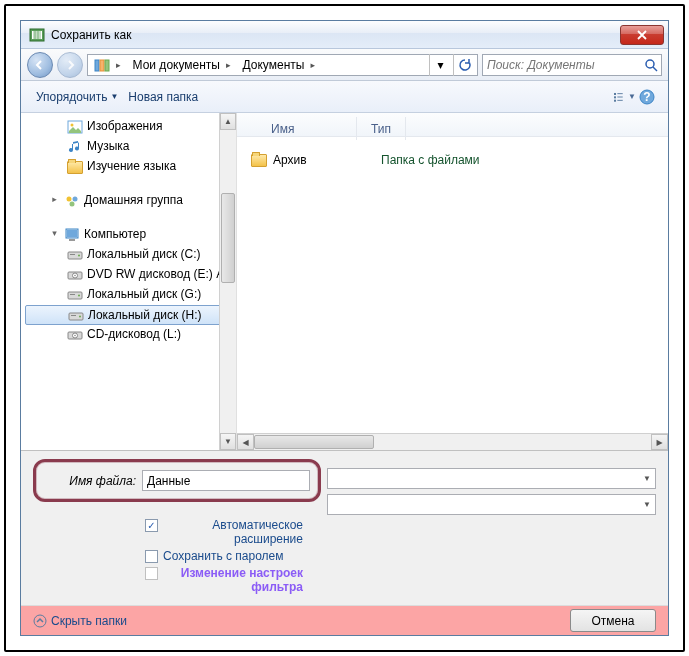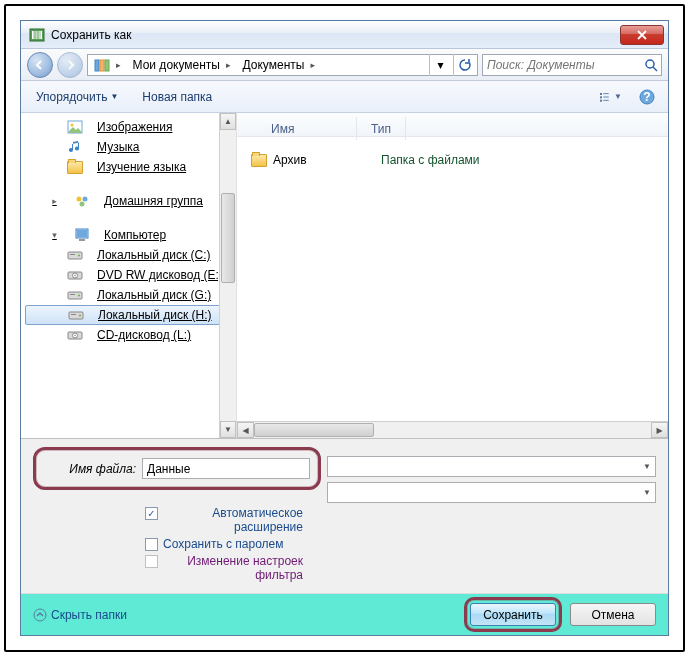--- a/index.html
+++ b/index.html
@@ -13,27 +13,27 @@
 .navbar { height: 32px; background: linear-gradient(to bottom, #fafbfc, #e9eef6); display: flex; align-items: center; padding: 2px 6px; border-bottom: 1px solid #c0cad8; gap: 4px; }
 .nav-btn { width: 26px; height: 26px; border-radius: 50%; background: radial-gradient(circle at 35% 30%, #d6e4f5, #9fbde0 60%, #6f95c4); border: 1px solid #6a89b2; display: flex; align-items: center; justify-content: center; cursor: pointer; color: #fff; }
 .nav-btn.fwd { opacity: 0.55; }
 .breadcrumb { flex: 1; height: 22px; background: #fff; border: 1px solid #a0a8b4; display: flex; align-items: center; padding: 0 2px; gap: 2px; }
 .bc-seg { padding: 0 4px; height: 100%; display: flex; align-items: center; cursor: pointer; gap: 4px; }
 .bc-arrow { color: #555; font-size: 9px; padding: 0 2px; }
 .bc-refresh { width: 22px; height: 22px; border-left: 1px solid #c0c0c0; display: flex; align-items: center; justify-content: center; cursor: pointer; }
 .searchbox { width: 180px; height: 22px; background: #fff; border: 1px solid #a0a8b4; display: flex; align-items: center; padding: 0 4px; }
 .searchbox input { border: none; outline: none; flex: 1; color: #888; font-style: italic; }
 .search-icon { color: #2a5db0; cursor: pointer; }
-.toolbar { height: 32px; background: linear-gradient(to bottom, #f7f9fd, #e9eff9); display: flex; align-items: center; padding: 0 10px; border-bottom: 1px solid #c5d0e0; gap: 14px; }
+.toolbar { height: 32px; background: linear-gradient(to bottom, #f7f9fd, #e9eff9); display: flex; align-items: center; padding: 0 10px; border-bottom: 1px solid #c5d0e0; gap: 0; }
 .tb-btn { color: #1a3e6e; cursor: pointer; display: flex; align-items: center; gap: 3px; padding: 3px 5px; }
 .tb-spacer { flex: 1; }
 .tb-icon-btn { width: 22px; height: 22px; display: flex; align-items: center; justify-content: center; cursor: pointer; color: #4a6a95; }
 .content { flex: 1; display: flex; background: #fff; border-bottom: 1px solid #c0c0c0; min-height: 0; }
 .sidebar { width: 216px; overflow: hidden; border-right: 1px solid #e0e0e0; padding: 4px 0; position: relative; }
-.tree-item { display: flex; align-items: center; padding: 2px 0 2px 8px; cursor: pointer; gap: 14px; height: 20px; white-space: nowrap; text-decoration: underline; }
+.tree-item { display: flex; padding: 2px 0 2px 8px; cursor: pointer; gap: 4px; height: 20px; white-space: nowrap; }
 .tree-item.lvl1 { padding-left: 28px; }
 .tree-item.lvl2 { padding-left: 46px; }
 .tree-item.sel { background: linear-gradient(to bottom, #ecf4fd, #cfe3f8); border: 1px solid #7da2ce; border-radius: 2px; margin: 0 4px; padding-left: 42px; }
 .tree-expand { width: 11px; height: 11px; display: inline-flex; align-items: center; justify-content: center; font-size: 9px; color: #666; }
 .node-icon { width: 16px; height: 16px; display: inline-flex; align-items: center; justify-content: center; }
 .vscroll { position: absolute; right: 0; top: 0; bottom: 0; width: 17px; background: #f0f0f0; border-left: 1px solid #d0d0d0; }
 .vscroll-btn { height: 17px; background: linear-gradient(#f5f5f5, #e0e0e0); border: 1px solid #c0c0c0; display: flex; align-items: center; justify-content: center; font-size: 8px; color: #555; }
 .vscroll-thumb { position: absolute; left: 1px; right: 1px; top: 80px; height: 90px; background: linear-gradient(to right, #e8e8e8, #d0d0d0); border: 1px solid #b0b0b0; border-radius: 2px; }
 .filepane { flex: 1; display: flex; flex-direction: column; position: relative; }
 .col-headers { height: 24px; display: flex; align-items: center; border-bottom: 1px solid #e4e8ee; background: linear-gradient(#fcfdfe, #f1f5fa); }
@@ -54,22 +54,22 @@
 .form-row { display: flex; align-items: center; margin: 2px 0; gap: 6px; }
 .form-label { width: 92px; text-align: right; color: #000; font-style: italic; }
 .form-input { height: 21px; background: #fff; border: 1px solid #abadb3; padding: 0 4px; display: flex; align-items: center; }
 .form-input.fn { width: 168px; }
 .form-input.ft { flex: 1; justify-content: space-between; }
 .dd-arrow { font-size: 8px; color: #555; }
 .checkbox-area { padding-left: 112px; }
 .cb-row { display: flex; align-items: flex-start; gap: 5px; margin: 3px 0; cursor: pointer; }
 .cb-box { width: 13px; height: 13px; border: 1px solid #8a9aae; background: #fff; display: flex; align-items: center; justify-content: center; font-size: 10px; color: #2a5db0; margin-top: 1px; flex-shrink: 0; }
 .cb-label { color: #1a4b8c; max-width: 140px; text-align: right; }
-.cb-label.disabled { color: #701a75; }
-.footer { height: 42px; background: #5eead4; border-top: 1px solid #dcdcdc; display: flex; align-items: center; padding: 0 12px; gap: 8px; }
+.cb-label.disabled { color: #8b5cf6; font-weight: bold; }
+.footer { height: 30px; background: #fca5a5; border-top: 1px solid #dcdcdc; display: flex; align-items: center; padding: 0 12px; gap: 8px; }
 .hide-folders { display: flex; align-items: center; gap: 4px; color: #1a4b8c; cursor: pointer; }
 .footer-spacer { flex: 1; }
 .dlg-btn { min-width: 86px; height: 23px; background: linear-gradient(#f5f5f5, #e3e3e3); border: 1px solid #8a8a8a; border-radius: 3px; cursor: pointer; display: flex; align-items: center; justify-content: center; }
 .dlg-btn.primary { background: linear-gradient(#eaf6fd, #bee6fd 45%, #a7d9f5 46%, #c4e5f6); border-color: #3c7fb1; }
 .btn-highlight { border: 3px solid #8a3b4e; border-radius: 10px; padding: 3px; box-shadow: 0 0 0 1px rgba(138,59,78,0.3) inset; }
 .outer-dd { flex: 1; height: 21px; border: 1px solid #abadb3; background: #fff; margin-left: 6px; display: flex; justify-content: flex-end; align-items: center; padding-right: 4px; }
 svg { display: block; }
 </style>
 </head>
 <body>
@@ -334,20 +334,17 @@
 
   <div class="footer">
     <div class="hide-folders">
       <svg width="14" height="14" viewBox="0 0 14 14">
             <circle cx="7" cy="7" r="6" fill="none" stroke="#5a7ca0"></circle>
             <path d="M4 8l3-3 3 3" stroke="#5a7ca0" stroke-width="1.5" fill="none"></path>
           </svg>
       <span>Скрыть папки</span>
     </div>
     <div class="footer-spacer"></div>
-    <div class="btn-highlight">
-      <div class="dlg-btn primary">Сохранить</div>
-    </div>
     <div class="dlg-btn">Отмена</div>
   </div>
 
 </div>
 </div>
 
 </body></html>

